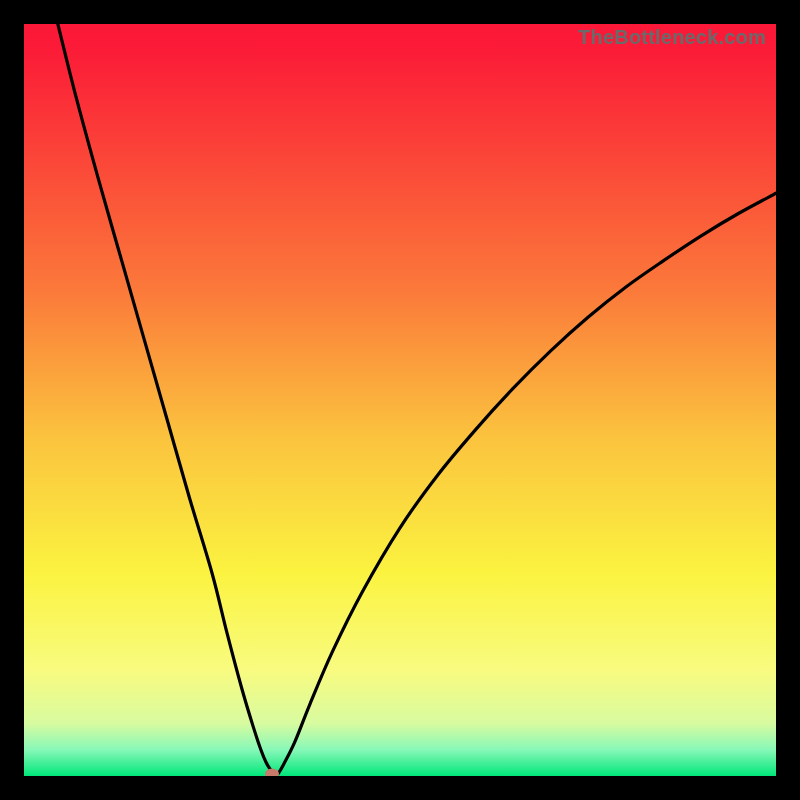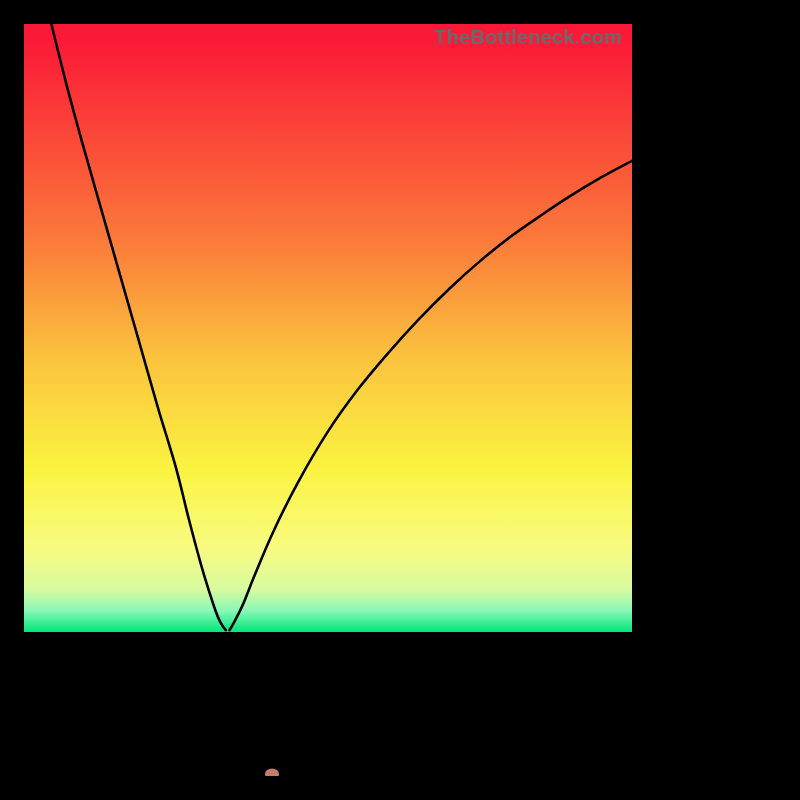--- a/index.html
+++ b/index.html
@@ -7,21 +7,21 @@
   .frame {
     width: 800px;
     height: 800px;
     background: #000;
     position: relative;
   }
   .plot {
     position: absolute;
     left: 24px;
     top: 24px;
-    width: 608px;
+    width: 752px;
     height: 752px;
     overflow: hidden;
   }
   .gradient {
     position: absolute;
     inset: 0;
   }
   .watermark {
     position: absolute;
     right: 10px;

